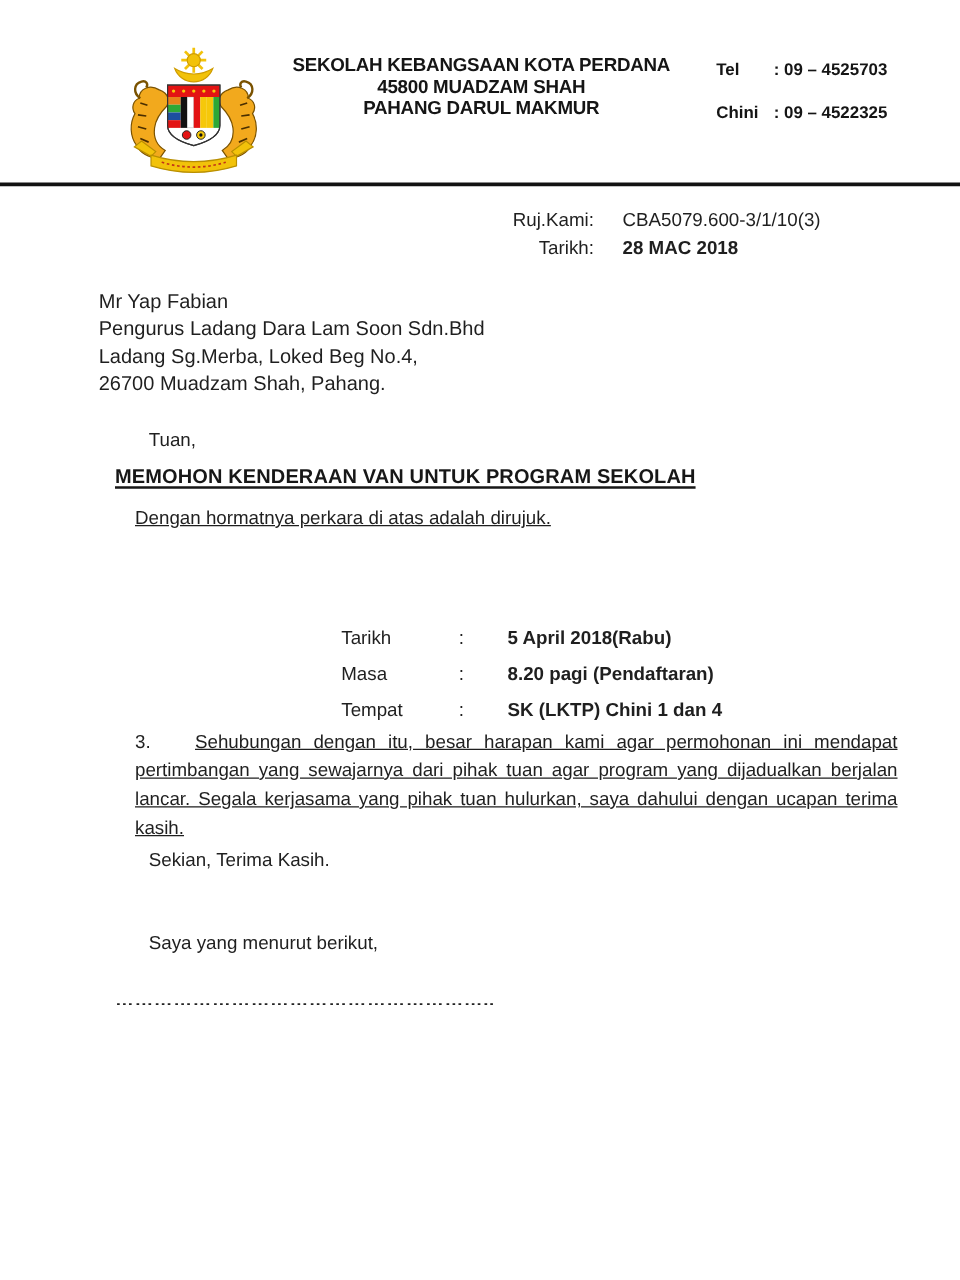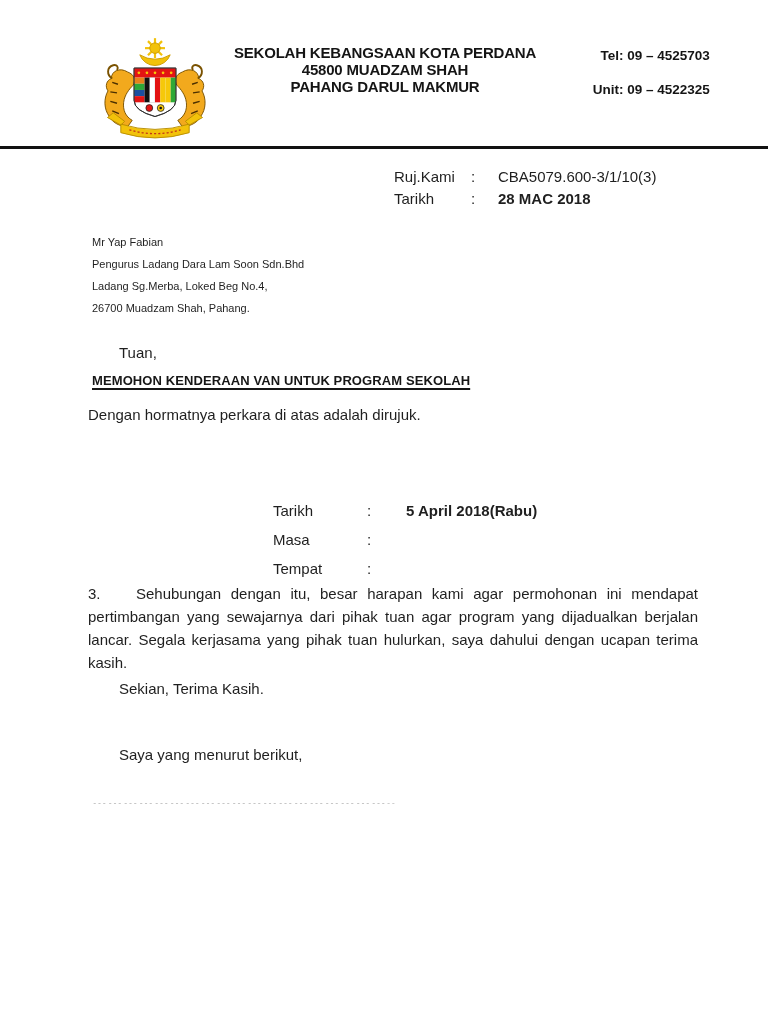--- a/index.html
+++ b/index.html
@@ -15,38 +15,38 @@
   
   .crest{left:98px;top:34px;width:114px;height:110px;}
   .school{
     left:212px;top:44px;width:346px;
     text-align:center;font-weight:bold;font-size:15px;line-height:17px;
     color:#151515;letter-spacing:-0.2px;
   }
   .contact{left:573px;top:48px;width:160px;font-weight:bold;font-size:13.5px;color:#151515;}
   .crow{display:flex;line-height:16px;}
   .crow + .crow{margin-top:18px;}
-  .clabel{width:46px;flex:none;text-align:right;}
+  .clabel{width:46px;flex:none;}
   .rule{left:0;top:146px;width:768px;height:3px;background:#121212;}
   
   .ref{left:394px;top:166px;font-size:15px;line-height:22px;}
   .rrow{display:flex;}
-  .rlabel{width:77px;flex:none;}
+  .rlabel{width:77px;flex:none;text-align:right;}
   .rcolon{width:27px;flex:none;}
   .bold{font-weight:bold;}
   
-  .address{left:92px;top:231px;font-size:11px;line-height:22px;}
+  .address{left:79px;top:231px;font-size:16px;line-height:22px;}
   .line15{font-size:15px;line-height:20px;margin-left:27px;}
   .tuan{left:92px;top:343px;}
   .subject{
-    left:92px;top:373px;font-weight:bold;font-size:13px;
+    left:92px;top:373px;font-weight:bold;font-size:16px;
     text-decoration:underline;text-decoration-thickness:1.5px;text-underline-offset:3px;
     letter-spacing:0.1px;color:#171717;
   }
-  .para{left:88px;width:610px;font-size:15px;line-height:23px;margin:0;}
+  .para{left:108px;width:610px;font-size:15px;line-height:23px;margin:0;text-decoration:underline;}
   .justify{text-align:justify;}
   .p1{top:403px;}
   .p2{top:425px;}
   .p3{top:582px;}
   .num{display:inline-block;width:48px;}
   
   .details{left:273px;top:496px;font-size:15px;}
   .drow{display:flex;height:29px;line-height:29px;}
   .dlabel{width:94px;flex:none;}
   .dcolon{width:39px;flex:none;}
@@ -132,21 +132,21 @@
     <div>45800 MUADZAM SHAH</div>
     <div>PAHANG DARUL MAKMUR</div>
   </div>
 
   <div class="abs contact">
     <div class="crow">
       <span class="clabel">Tel</span>
       <span>: 09 – 4525703</span>
     </div>
     <div class="crow">
-      <span class="clabel">Unit</span>
+      <span class="clabel">Chini</span>
       <span>: 09 – 4522325</span>
     </div>
   </div>
 
   <div class="abs rule"></div>
 
   <div class="abs ref">
     <div class="rrow">
       <span class="rlabel">Ruj.Kami</span>
       <span class="rcolon">:</span>
@@ -175,24 +175,26 @@
 
   <div class="abs details">
     <div class="drow">
       <span class="dlabel">Tarikh</span>
       <span class="dcolon">:</span>
       <span class="dvalue">5 April 2018(Rabu)</span>
     </div>
     <div class="drow">
       <span class="dlabel">Masa</span>
       <span class="dcolon">:</span>
+      <span class="dvalue">8.20 pagi (Pendaftaran)</span>
     </div>
     <div class="drow">
       <span class="dlabel">Tempat</span>
       <span class="dcolon">:</span>
+      <span class="dvalue">SK (LKTP) Chini 1 dan 4</span>
     </div>
   </div>
 
   <p class="abs para p3 justify"><span class="num">3.</span><span>Sehubungan dengan itu, besar harapan kami agar permohonan ini mendapat pertimbangan yang sewajarnya dari pihak tuan agar program yang dijadualkan berjalan lancar. Segala kerjasama yang pihak tuan hulurkan, saya dahului dengan ucapan terima kasih.</span></p>
 
   <div class="abs sekian line15">Sekian, Terima Kasih.</div>
 
   <div class="abs saya line15">Saya yang menurut berikut,</div>
 
   <div class="abs dots">…………………………………………………..</div>

